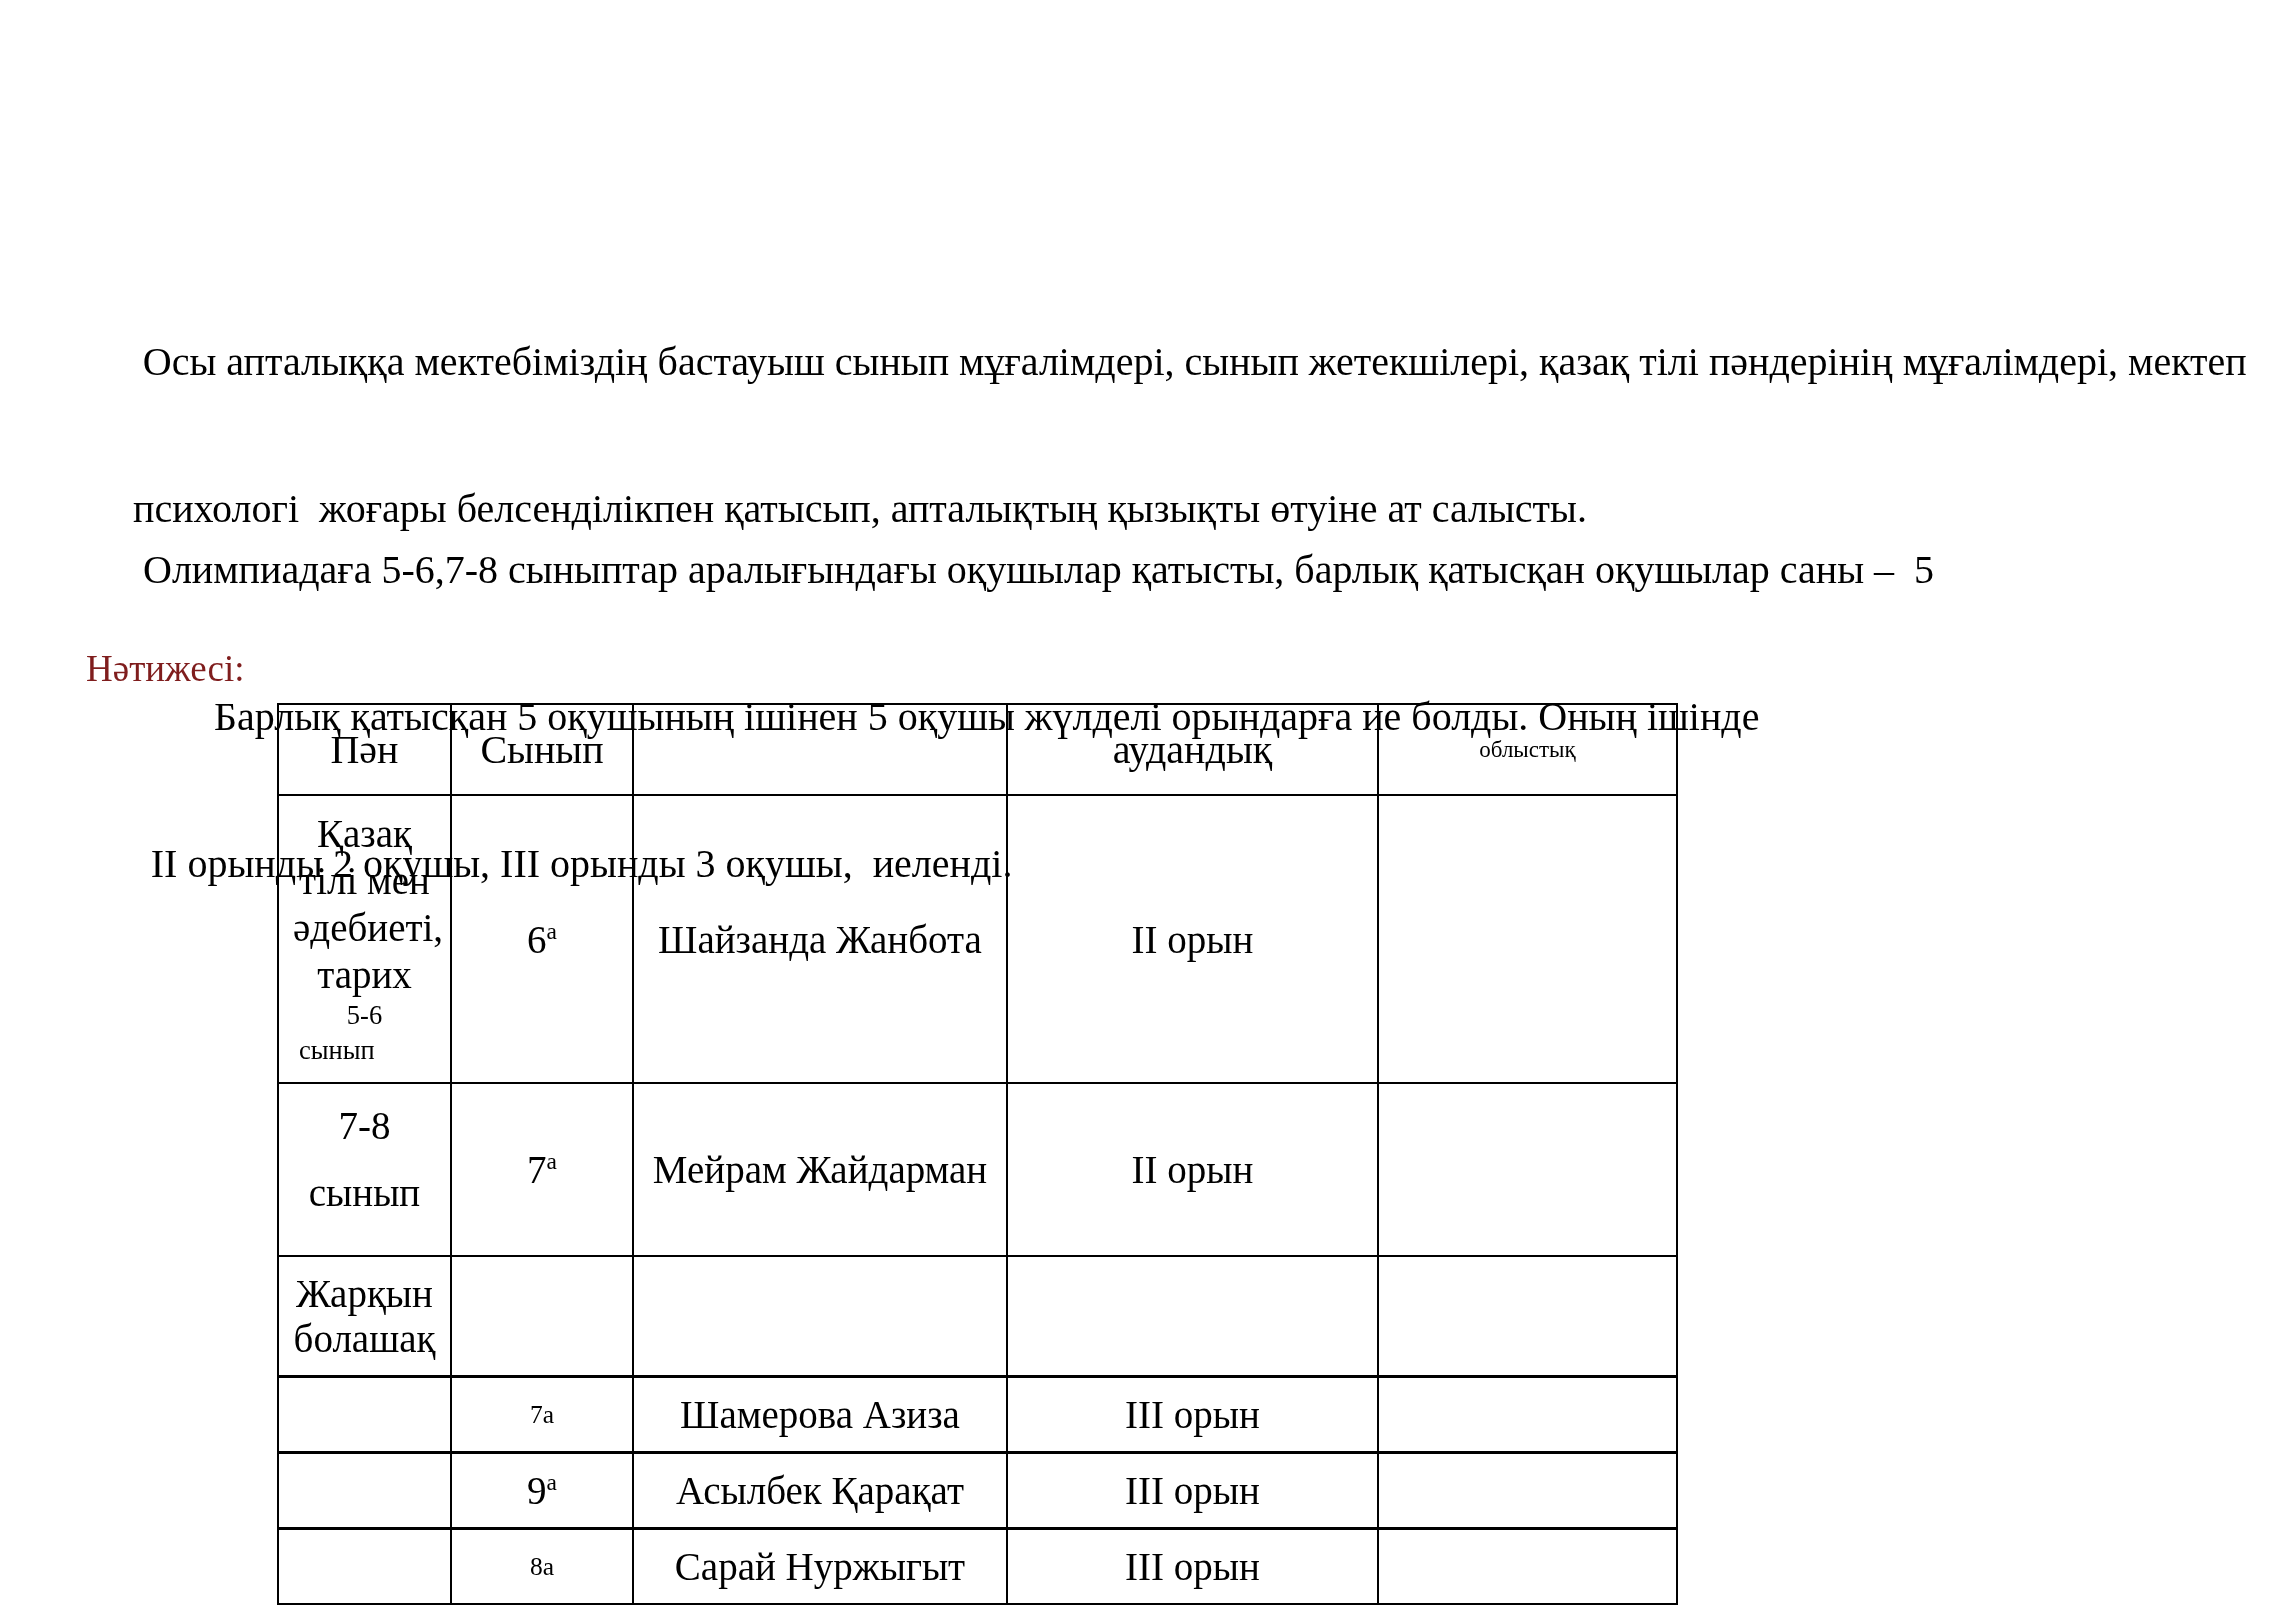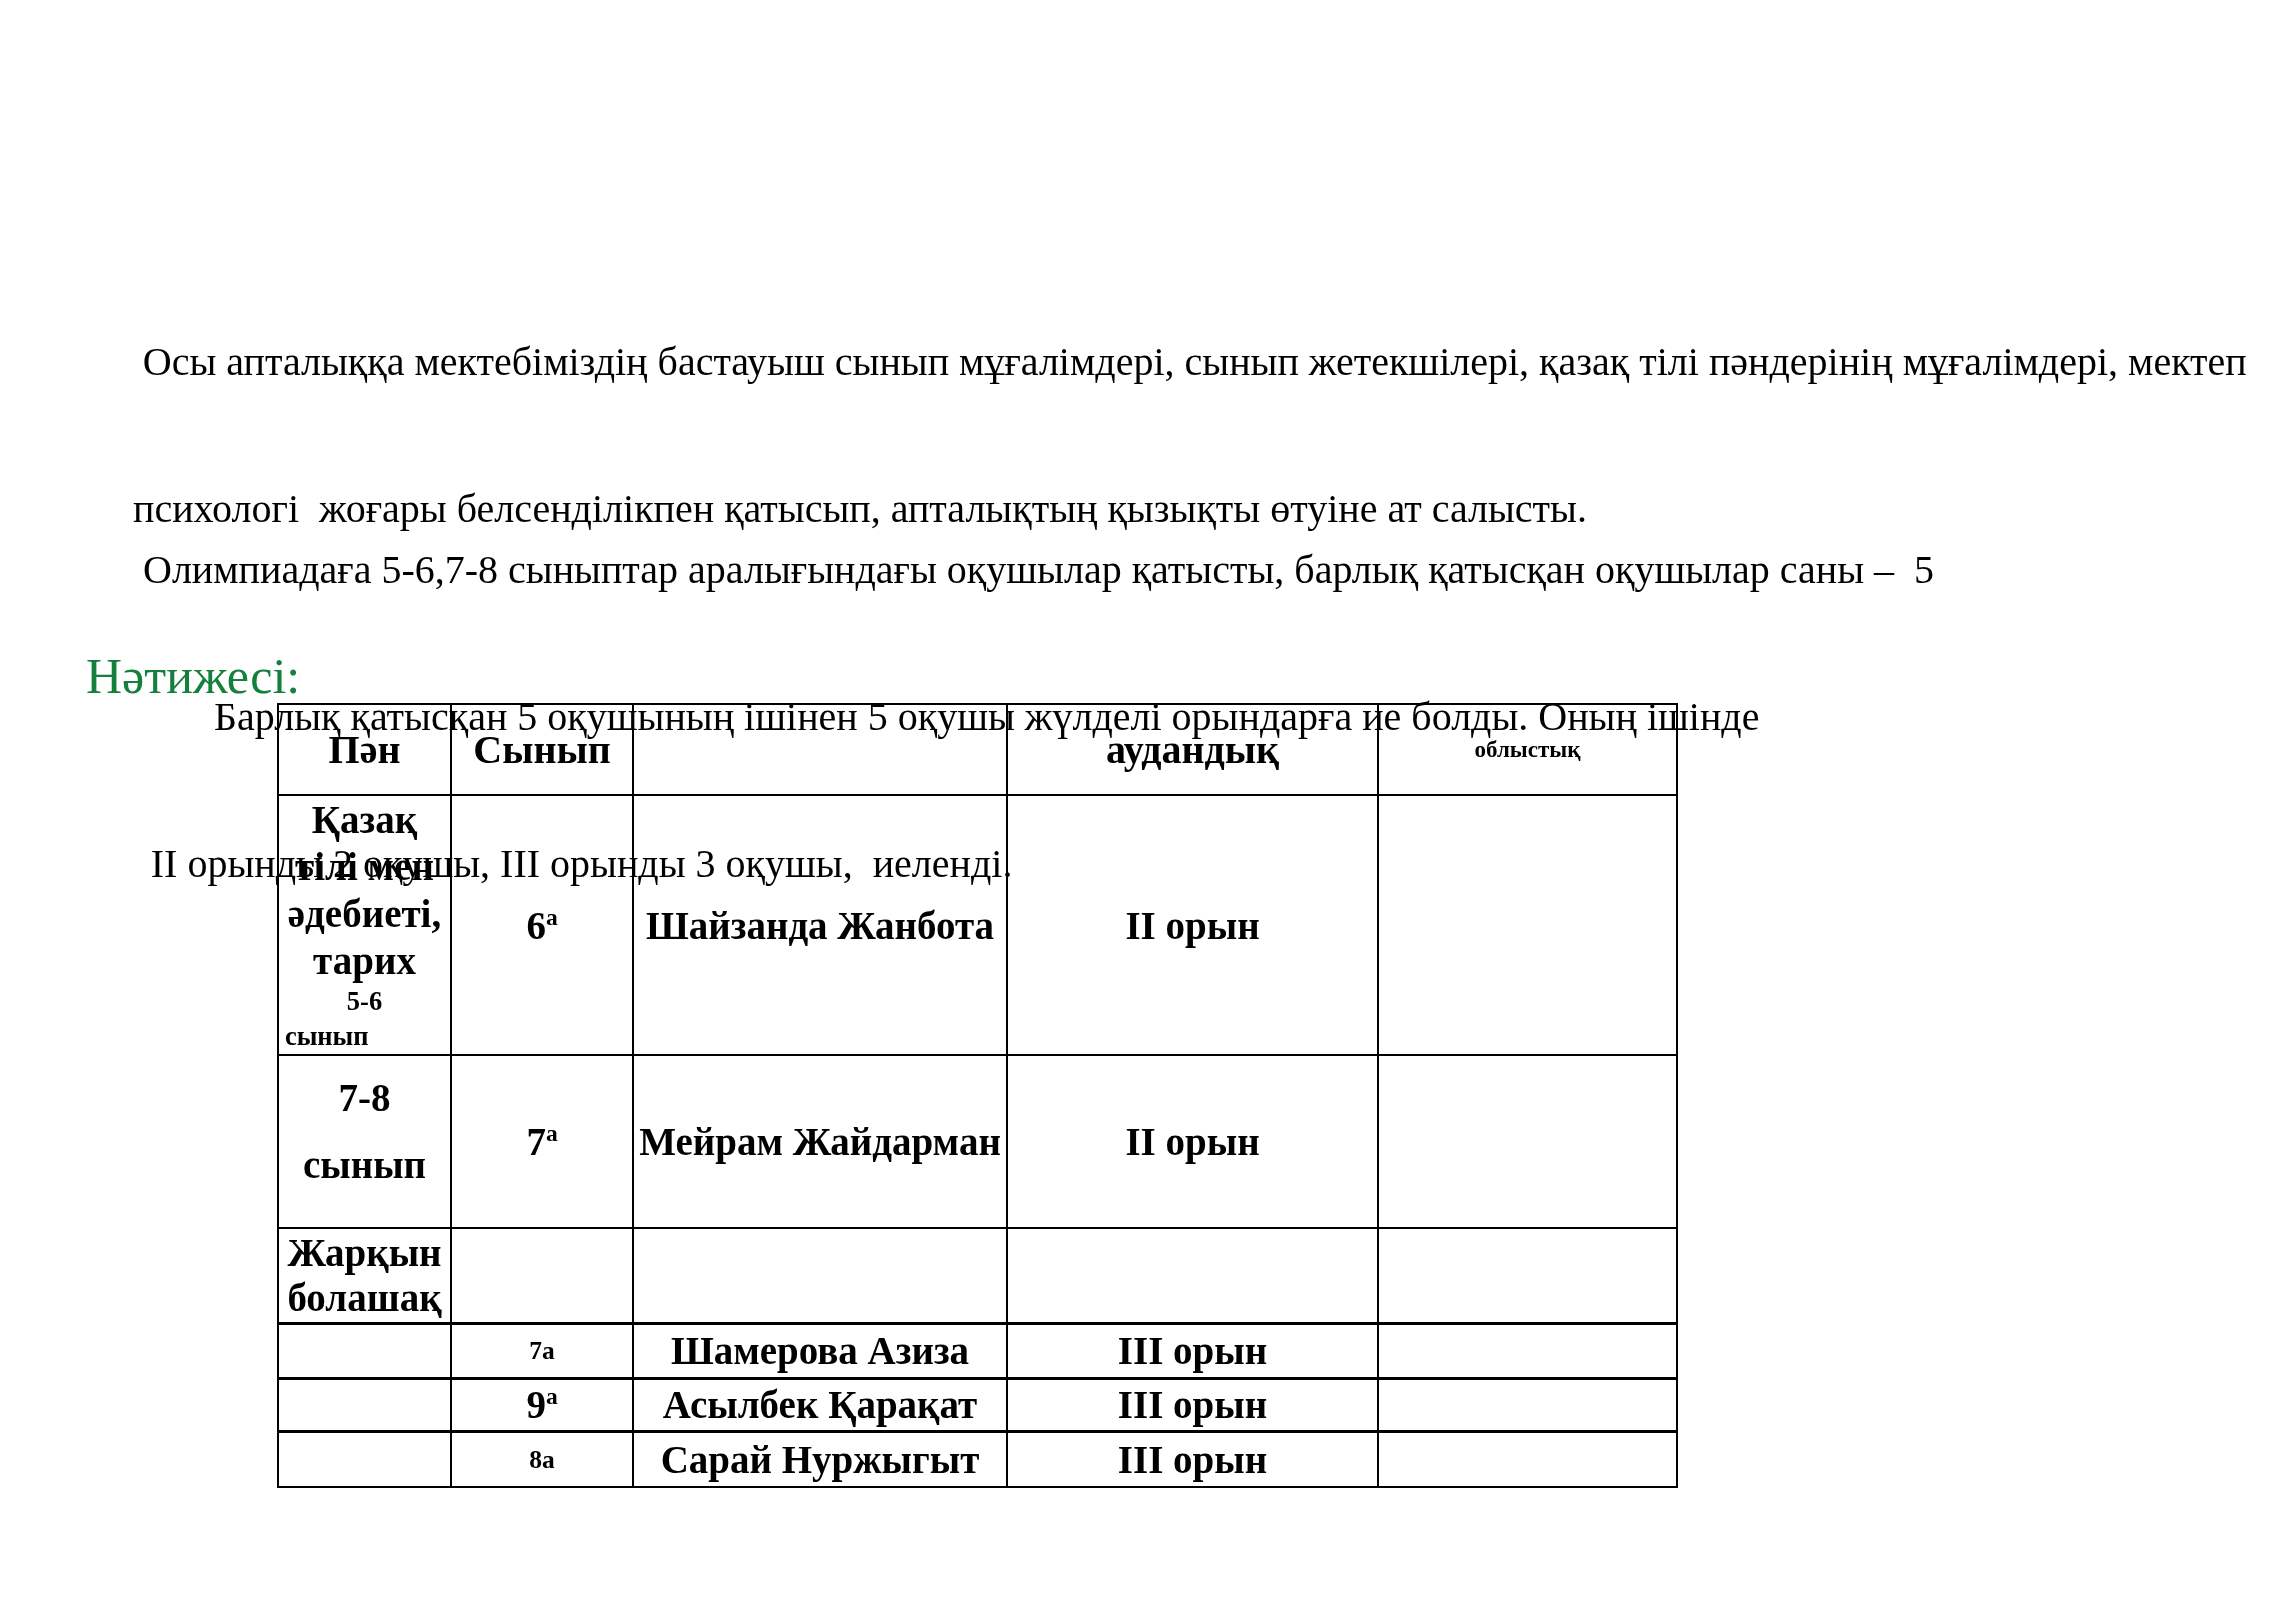--- a/index.html
+++ b/index.html
@@ -26,39 +26,39 @@
   .para .line { display: block; margin-left: 47px; }
   #intro { left: 86px; top: 239px; }
   #intro .line:nth-child(1) { padding-left: 9.8px; }
   #olympiad { left: 96px; top: 447px; }
   #olympiad .line:nth-child(2) { padding-left: 71px; }
   #olympiad .line:nth-child(3) { padding-left: 7.8px; }
   #results-heading {
     position: absolute;
     left: 86px;
     top: 647px;
-    font-size: 50px;
-    color: #15803d;
+    font-size: 37px;
+    color: #7f1d1d;
   }
   table.results {
     position: absolute;
     left: 277px;
     top: 703px;
     border-collapse: collapse;
     table-layout: fixed;
     width: 1400px;
     font-size: 39px;
     color: #000000;
   }
   table.results td, table.results th {
     border: 2px solid #000000;
-    padding: 0;
+    padding: 14px;
     vertical-align: middle;
     overflow: hidden;
-    font-weight: bold;
+    font-weight: normal;
     text-align: center;
   }
   table.results tr:first-child > * { border-top: 2.9px solid #000; }
   table.results tr:last-child > * { border-bottom: 2.9px solid #000; }
   table.results tr > *:first-child { border-left: 2.9px solid #000; }
   table.results tr > *:last-child { border-right: 2.9px solid #000; }
   tr.thick-bottom > * { border-bottom: 3.9px solid #000 !important; }
 
   th.hdr-left { text-align: left; padding-left: 11.8px; font-weight: bold; font-size: 40px; }
   th.hdr-center { text-align: center; font-weight: bold; font-size: 40px; }

